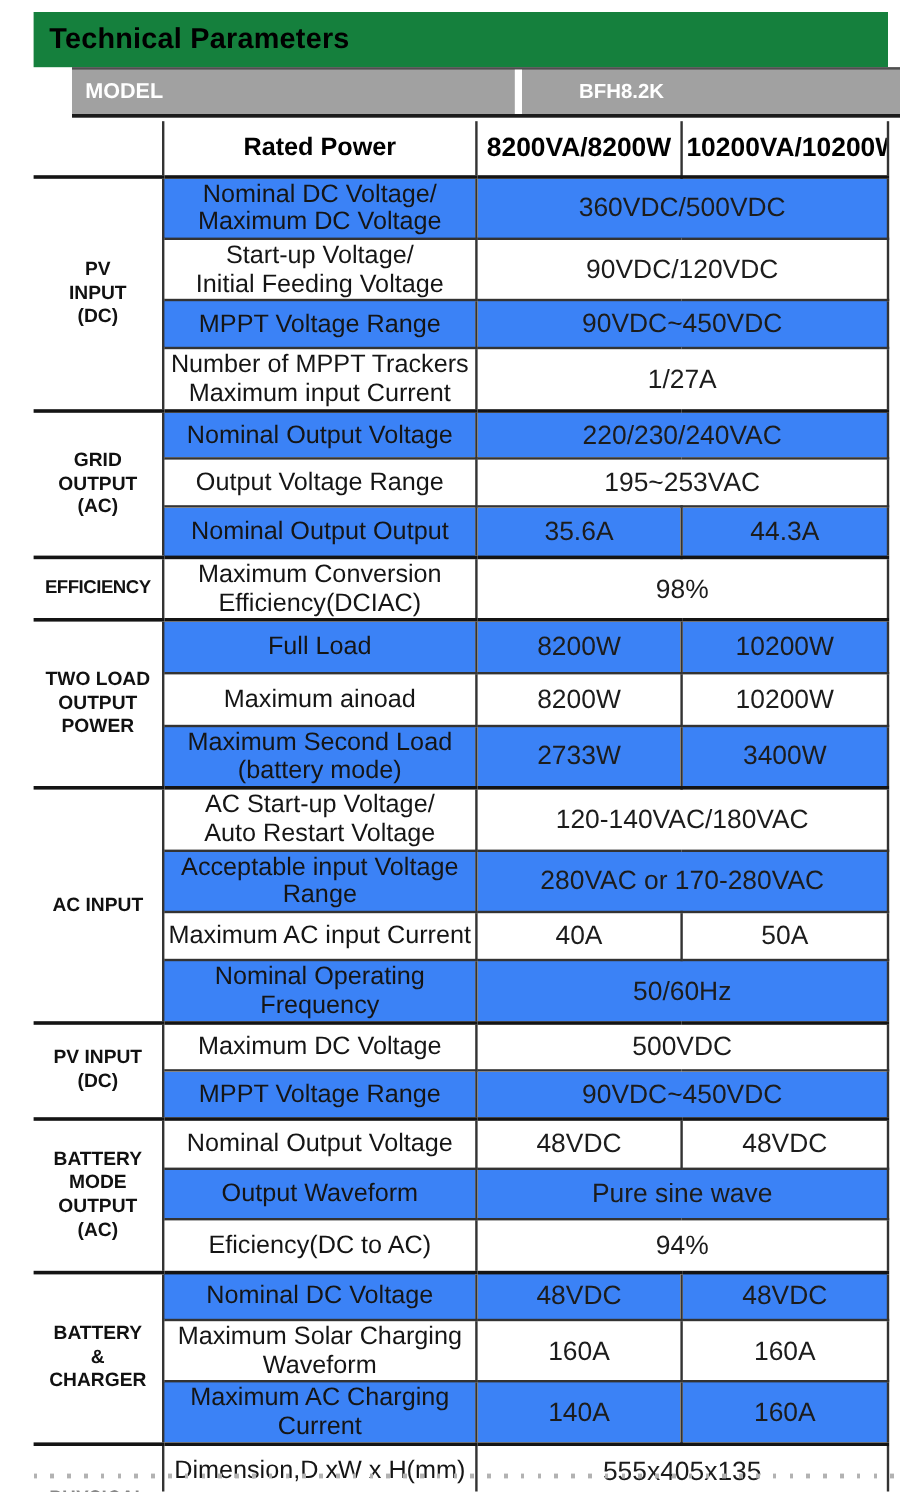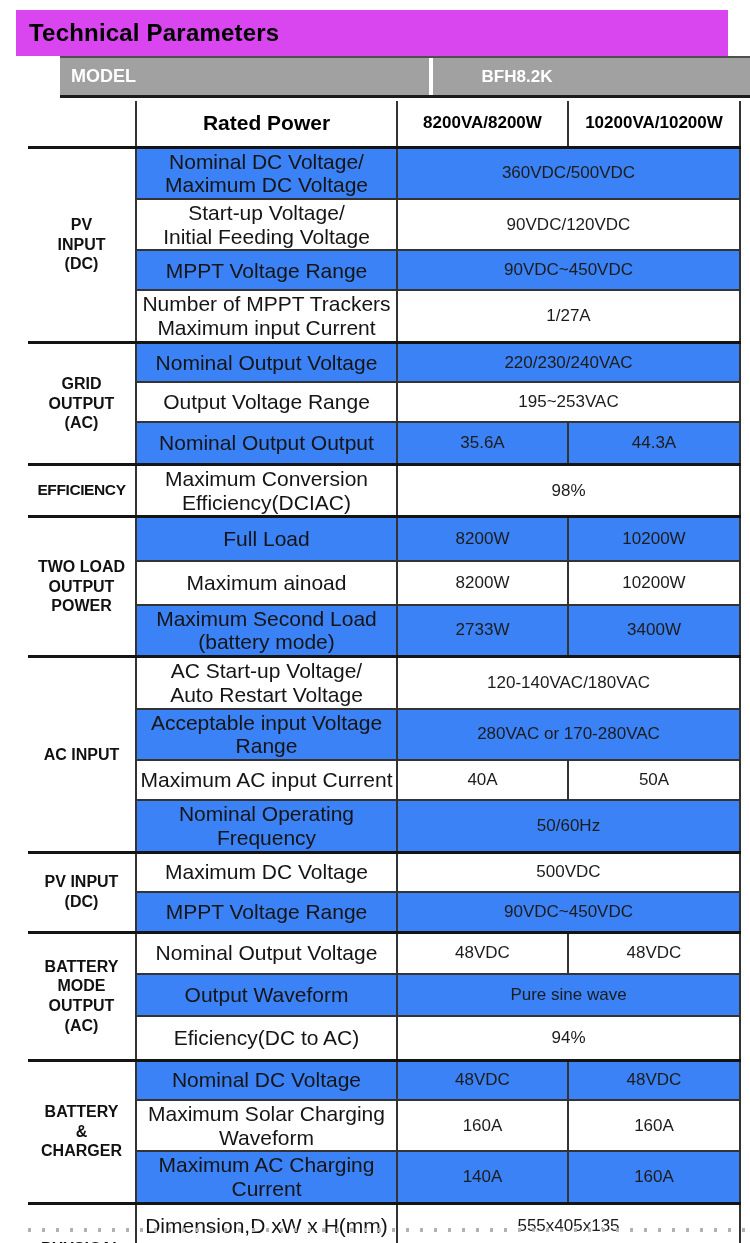--- a/index.html
+++ b/index.html
@@ -5,22 +5,22 @@
   * { margin: 0; padding: 0; box-sizing: border-box; }
   html, body {
     width: 750px; height: 1243px;
     background: #ffffff;
     font-family: "Liberation Sans", "DejaVu Sans", sans-serif;
     overflow: hidden;
   }
   .sheet { position: relative; width: 750px; height: 1243px; }
 
   .title-bar {
-    position: absolute; left: 16px; top: 10px; width: 712px; height: 46px;
-    background: #d946ef;
+    position: absolute; left: 28px; top: 10px; width: 712px; height: 46px;
+    background: #15803d;
     display: flex; align-items: center;
     padding-left: 13px;
   }
   .title-bar .title-text {
     font-size: 24px; font-weight: bold; color: #000000; letter-spacing: 0.2px;
   }
 
   .model-bar {
     position: absolute; left: 28px; top: 56px; width: 712px; height: 42px;
     background: #A1A1A1;
@@ -29,21 +29,21 @@
     display: flex;
     margin-left: 32px;
   }
   .model-cell {
     height: 100%; display: flex; align-items: center; justify-content: center;
     color: #ffffff; font-weight: bold; font-size: 17px;
   }
   .model-cell.label {
     width: 369px; justify-content: flex-start; padding-left: 11px; font-size: 18px;
   }
-  .model-cell.col1 { width: 172px; border-left: 4px solid #ffffff; }
+  .model-cell.col1 { width: 172px; border-left: 6px solid #ffffff; }
   .model-cell.col2 { width: 172px; border-left: 2px solid #3f3f3f; }
 
   table.spec {
     position: absolute; left: 28px; top: 101px; width: 712px;
     border-collapse: collapse; table-layout: fixed;
   }
   col.c-group { width: 108px; }
   col.c-param { width: 261px; }
   col.c-val1  { width: 171px; }
   col.c-val2  { width: 172px; }
@@ -71,21 +71,21 @@
 
   td.param {
     text-align: center;
     font-size: 21px;
     color: #151515;
     white-space: pre-line;
     line-height: 1.13;
   }
   td.value {
     text-align: center;
-    font-size: 17px;
+    font-size: 22px;
     color: #1c1c1c;
   }
   tr.rated td { border-top: none; }
   tr.rated td.param, tr.rated td.value { font-weight: bold; color: #000; }
 
   tr.sec-start td { border-top: 3px solid #141414; }
   tr.bottom-edge td { border-bottom: 5px solid #404040; margin-top: 22px; }
 
   .dotted-row {
     position: absolute; left: 28px; top: 1228px; width: 719px; height: 4px;

